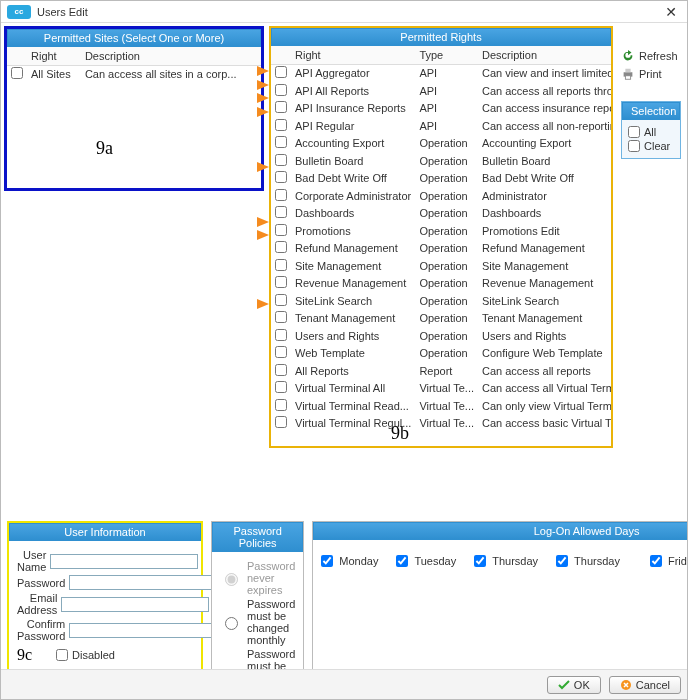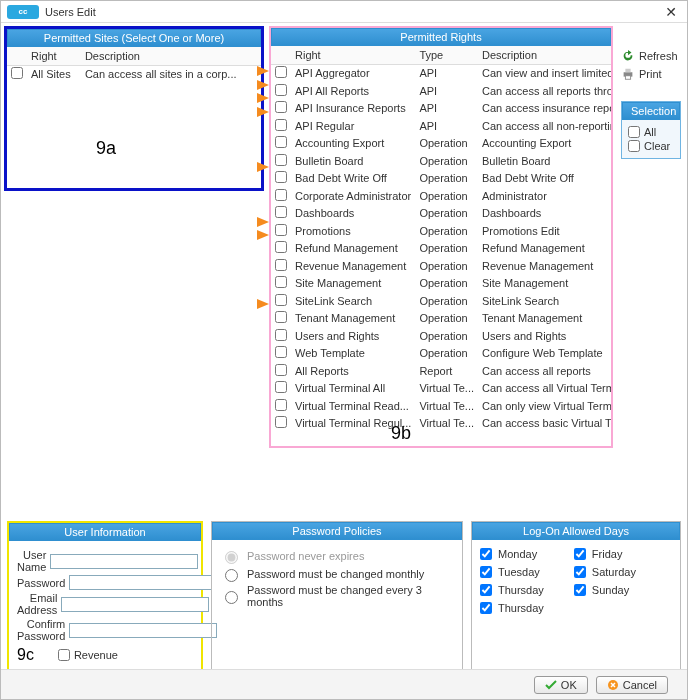--- a/index.html
+++ b/index.html
@@ -1,69 +1,69 @@
 <!DOCTYPE html>
 <html><head>
 <meta charset="utf-8">
 <style>
   * { box-sizing: border-box; }
   html, body { margin:0; padding:0; font-family: "Segoe UI", Tahoma, Arial, sans-serif; font-size:11px; color:#333; background:#f9f9f9; }
   .win { width:688px; height:700px; border:1px solid #bbb; background:#fff; position:relative; display:flex; flex-direction:column; }
   .titlebar { height:22px; display:flex; align-items:center; padding:0 6px; border-bottom:1px solid #ddd; }
-  .titlebar .icon { width:32px; height:14px; background:#2aa8e0; border-radius:3px; margin-right:6px; display:inline-flex;align-items:center;justify-content:center;color:#fff;font-size:8px;font-weight:bold; }
+  .titlebar .icon { width:24px; height:14px; background:#2aa8e0; border-radius:3px; margin-right:6px; display:inline-flex;align-items:center;justify-content:center;color:#fff;font-size:8px;font-weight:bold; }
   .titlebar .title { flex:1; font-size:11px; }
   .closeX { font-size:14px; cursor:pointer; padding:0 4px; line-height:14px; }
   .body { flex:1; position:relative; padding:4px 6px 0 6px; overflow:hidden; }
   .panel-header { background:#2f8fd0; background:linear-gradient(#49a4e2,#2f8fd0); color:#fff; text-align:center; font-size:11px; padding:2px 8px; border:1px solid #2f8fd0; }
   .section { position:absolute; }
   .sites { left:3px; top:3px; width:260px; height:165px; border:3px solid #0a12c8; }
-  .rights { left:268px; top:3px; width:344px; height:422px; border:2px solid #f9a8d4; }
+  .rights { left:268px; top:3px; width:344px; height:422px; border:2px solid #eab308; }
   .sidepanel { position:absolute; right:6px; top:26px; width:60px; }
   .side-link { display:flex; align-items:center; font-size:11px; color:#333; margin-bottom:4px; cursor:pointer; }
   .side-link .ic { width:14px; height:14px; margin-right:4px; display:inline-block; }
   .sel-box { border:1px solid #6fb4e2; margin-top:20px; width:60px; }
   .sel-box .panel-header { font-size:11px; }
   .sel-body { background:#f1f7fc; padding:4px 6px; }
   .sel-body label { display:flex; align-items:center; gap:4px; font-size:11px; margin:2px 0; }
   
   table.grid { width:100%; border-collapse:collapse; font-size:11px; }
   table.grid th { text-align:left; font-weight:normal; padding:3px 4px; background:#fafafa; color:#333; border-bottom:1px solid #ddd; }
   table.grid td { padding:1px 4px; white-space:nowrap; overflow:hidden; text-overflow:ellipsis; vertical-align:middle; line-height:13.5px; }
   table.grid td.chk { width:16px; }
   input[type=checkbox]{ margin:0; width:12px; height:12px; }
   
   .arrow { position:absolute; width:0;height:0; border-top:5px solid transparent; border-bottom:5px solid transparent; border-left:12px solid #f58b1f; }
   
-  .annot { position:absolute; font-size:18px; color:#000; font-weight:normal; font-family:Liberation Sans, sans-serif; }
+  .annot { position:absolute; font-size:18px; color:#000; font-weight:normal; font-family:Liberation Serif, serif; }
   
   .rights-scroll { height:calc(100% - 20px); overflow:hidden; }
   .rights-tab th:nth-child(1){width:16px;} 
   .rights-tab th:nth-child(2){width:110px;}
   .rights-tab th:nth-child(3){width:60px;}
   
   
   .lower { position:absolute; left:6px; right:6px; top:498px; }
   .row1 { display:flex; gap:8px; }
   .box { border:1px solid #bbb; }
   .userinfo { width:196px; border:2px solid #f0e500; }
   .pwpol { width:252px; }
   .logdays { flex:1; }
   .box-body { padding:6px 8px; background:#fff; }
   .field-row { display:flex; align-items:center; margin:2px 0; gap:4px; }
   .field-row label { width:85px; text-align:right; font-size:11px; }
   .field-row input[type=text],.field-row input[type=password]{ flex:1; border:1px solid #8ab; height:15px; font-size:11px; padding:0 2px;}
   .radio-row,.chk-row{ display:flex; align-items:center; gap:6px; margin:2px 0; font-size:11px; }
   .days-cols { display:flex; gap:30px; }
-  .days-cols .col{ display:flex; flex-direction:column; gap:2px;}
+  .days-cols .col{ display:flex; gap:18px;margin-top:7px;}
   
   .row2 { display:flex; gap:8px; margin-top:8px; }
   .pcisec { flex:1.6; }
   .logtimes { flex:1; }
   
-  .footer { position:absolute; bottom:0; left:0; right:0; height:30px; display:flex; justify-content:flex-end; align-items:center; padding:0 19px; gap:8px; border-top:1px solid #ddd; background:#f4f4f4;}
+  .footer { position:absolute; bottom:0; left:0; right:0; height:30px; display:flex; justify-content:flex-end; align-items:center; padding:0 6px; gap:8px; border-top:1px solid #ddd; background:#f4f4f4;}
   .btn { display:inline-flex; align-items:center; gap:4px; border:1px solid #999; background:linear-gradient(#fff,#e8e8e8); padding:2px 10px; border-radius:3px; cursor:pointer; font-size:11px;}
   .ic-ok{ width:12px;height:12px; display:inline-block;}
   .ic-cancel{ width:12px;height:12px; display:inline-block;}
   
   .disabled-text{color:#999;}
 </style>
 </head>
 <body>
 
 <div class="win">
@@ -171,29 +171,29 @@
       <td>Promotions Edit</td>
               </tr>
               <tr>
                 <td class="chk"><input type="checkbox" style=""></td>
       <td>Refund Management</td>
       <td>Operation</td>
       <td>Refund Management</td>
               </tr>
               <tr>
                 <td class="chk"><input type="checkbox" style=""></td>
+      <td>Site Management</td>
+      <td>Operation</td>
+      <td>Site Management</td>
+              </tr>
+              <tr>
+                <td class="chk"><input type="checkbox" style=""></td>
       <td>Revenue Management</td>
       <td>Operation</td>
       <td>Revenue Management</td>
-              </tr>
-              <tr>
-                <td class="chk"><input type="checkbox" style=""></td>
-      <td>Site Management</td>
-      <td>Operation</td>
-      <td>Site Management</td>
               </tr>
               <tr>
                 <td class="chk"><input type="checkbox" style=""></td>
       <td>SiteLink Search</td>
       <td>Operation</td>
       <td>SiteLink Search</td>
               </tr>
               <tr>
                 <td class="chk"><input type="checkbox" style=""></td>
       <td>Tenant Management</td>
@@ -300,21 +300,21 @@
                 <label>Email Address</label>
                 <input type="text" style="">
               </div>
             <div class="field-row">
                 <label>Confirm Password</label>
                 <input type="password" style="">
               </div>
             <div class="field-row" style="justify-content:flex-start; margin-top:4px;">
                 <span class="annot" style="position:static;font-size:16px; margin-right:20px;">9c</span>
                 <input type="checkbox" style="">
-                <span>Revenue</span>
+                <span>Disabled</span>
               </div>
           </div>
         </div>
 
         <div class="box pwpol">
           <div class="panel-header">Password Policies</div>
           <div class="box-body">
             <div class="radio-row disabled-text">
                 <input type="radio" name="pw" checked="" disabled="" style="">
                 <span>Password never expires</span>

